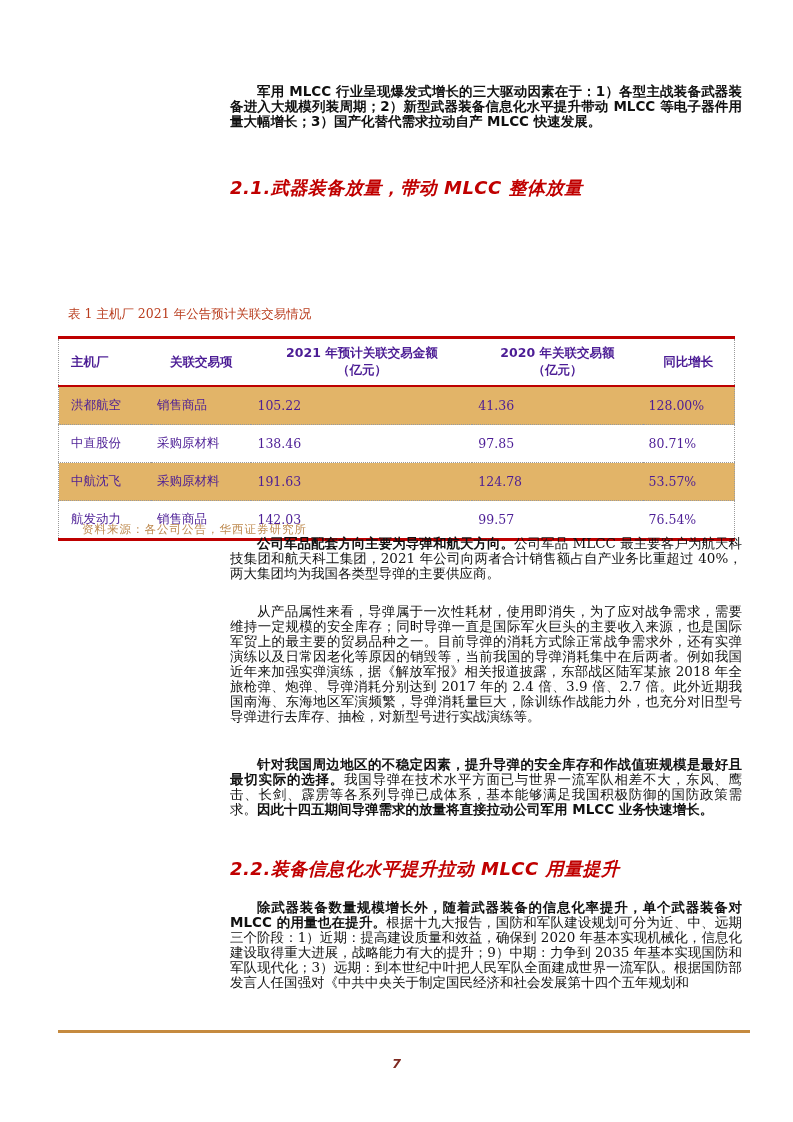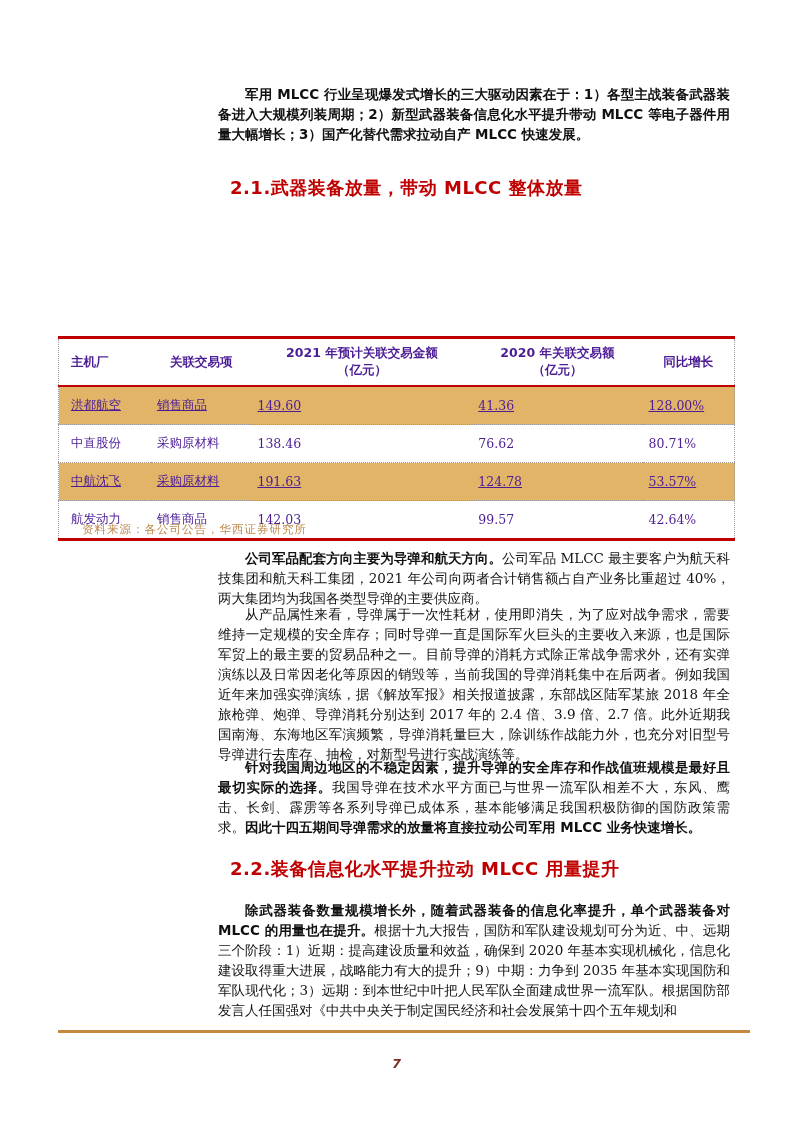--- a/index.html
+++ b/index.html
@@ -8,47 +8,48 @@
     width: 793px;
     height: 1122px;
     background: #ffffff;
     margin: 0 auto;
     overflow: hidden;
     font-family: "DejaVu Serif", serif;
     color: var(--body-text, #111111);
   }
   .para {
     position: absolute;
-    left: 218px;
+    left: 230px;
     width: 512px;
     margin: 0;
     font-size: 13.5px;
-    line-height: 20px;
+    line-height: 15px;
     text-align: justify;
     text-indent: 2em;
   }
   .para .b {
     font-family: "DejaVu Sans", sans-serif;
     font-weight: bold;
   }
   .intro { top: 84px; }
   .sec-heading {
     position: absolute;
     left: 230px;
     margin: 0;
     font-family: "DejaVu Sans", sans-serif;
     font-weight: bold;
     font-size: 18px;
     letter-spacing: 0.5px;
     color: var(--heading-red, #C00000);
+    font-style: italic;
   }
   .h-21 { top: 176px; }
   .h-22 { top: 857px; }
   .p-overview  { top: 226px; }
-  .p-military  { top: 536px; margin-top: 12px; }
+  .p-military  { top: 536px; }
   .p-attribute { top: 604px; }
   .p-region    { top: 757px; }
   .p-info      { top: 900px; }
 
   .table-caption {
     position: absolute;
     left: 68px;
     top: 306px;
     margin: 0;
     font-size: 12.5px;
@@ -83,21 +84,21 @@
   }
   table.data-table thead th:first-child { text-align: left; padding-left: 12px; }
   table.data-table tbody td {
     height: 33px;
     padding: 2px 6px;
     vertical-align: middle;
     border-bottom: 1px dotted #9a9a9a;
   }
   table.data-table tbody td:first-child { text-align: left; padding-left: 12px; }
   table.data-table tbody tr:last-child td { border-bottom: none; }
-  table.data-table tbody tr.hl { background: var(--row-highlight-tan, #E2B468); text-decoration: underline; }
+  table.data-table tbody tr.hl { background: var(--row-highlight-tan, #E2B468); }
 
   .source-note {
     position: absolute;
     left: 70px;
     top: 510px;
     margin: 12px;
     font-size: 11.5px;
     letter-spacing: 1px;
     color: var(--source-text-tan, #BE8A4F);
   }
@@ -126,62 +127,63 @@
 </head>
 <body>
 
 <div class="page">
 
   <p class="para intro"><span class="b">军用 MLCC 行业呈现爆发式增长的三大驱动因素在于：1）各型主战装备武器装备进入大规模列装周期；2）新型武器装备信息化水平提升带动 MLCC 等电子器件用量大幅增长；3）国产化替代需求拉动自产 MLCC 快速发展。</span></p>
 
   <h2 class="sec-heading h-21">2.1.武器装备放量，带动 MLCC 整体放量</h2>
 
 
+  <p class="table-caption">表 1 主机厂 2021 年公告预计关联交易情况</p>
 
   <div class="table-wrap">
     <table class="data-table">
       <thead>
         <tr>
             <th>主机厂</th>
             <th>关联交易项</th>
             <th>2021 年预计关联交易金额
 （亿元）</th>
             <th>2020 年关联交易额
 （亿元）</th>
             <th>同比增长</th>
           </tr>
       </thead>
       <tbody>
           <tr class="hl">
             <td>洪都航空</td>
             <td>销售商品</td>
-            <td>149.60</td>
+            <td>105.22</td>
             <td>41.36</td>
             <td>128.00%</td>
           </tr>
           <tr>
             <td>中直股份</td>
             <td>采购原材料</td>
             <td>138.46</td>
-            <td>76.62</td>
+            <td>97.85</td>
             <td>80.71%</td>
           </tr>
           <tr class="hl">
             <td>中航沈飞</td>
             <td>采购原材料</td>
             <td>191.63</td>
             <td>124.78</td>
             <td>53.57%</td>
           </tr>
           <tr>
             <td>航发动力</td>
             <td>销售商品</td>
             <td>142.03</td>
             <td>99.57</td>
-            <td>42.64%</td>
+            <td>76.54%</td>
           </tr>
         </tbody>
     </table>
   </div>
 
   <p class="source-note">资料来源：各公司公告，华西证券研究所</p>
 
   <p class="para p-military"><span class="b">公司军品配套方向主要为导弹和航天方向。</span><span>公司军品 MLCC 最主要客户为航天科技集团和航天科工集团，2021 年公司向两者合计销售额占自产业务比重超过 40%，两大集团均为我国各类型导弹的主要供应商。</span></p>
 
   <p class="para p-attribute"><span>从产品属性来看，导弹属于一次性耗材，使用即消失，为了应对战争需求，需要维持一定规模的安全库存；同时导弹一直是国际军火巨头的主要收入来源，也是国际军贸上的最主要的贸易品种之一。目前导弹的消耗方式除正常战争需求外，还有实弹演练以及日常因老化等原因的销毁等，当前我国的导弹消耗集中在后两者。例如我国近年来加强实弹演练，据《解放军报》相关报道披露，东部战区陆军某旅 2018 年全旅枪弹、炮弹、导弹消耗分别达到 2017 年的 2.4 倍、3.9 倍、2.7 倍。此外近期我国南海、东海地区军演频繁，导弹消耗量巨大，除训练作战能力外，也充分对旧型号导弹进行去库存、抽检，对新型号进行实战演练等。</span></p>

